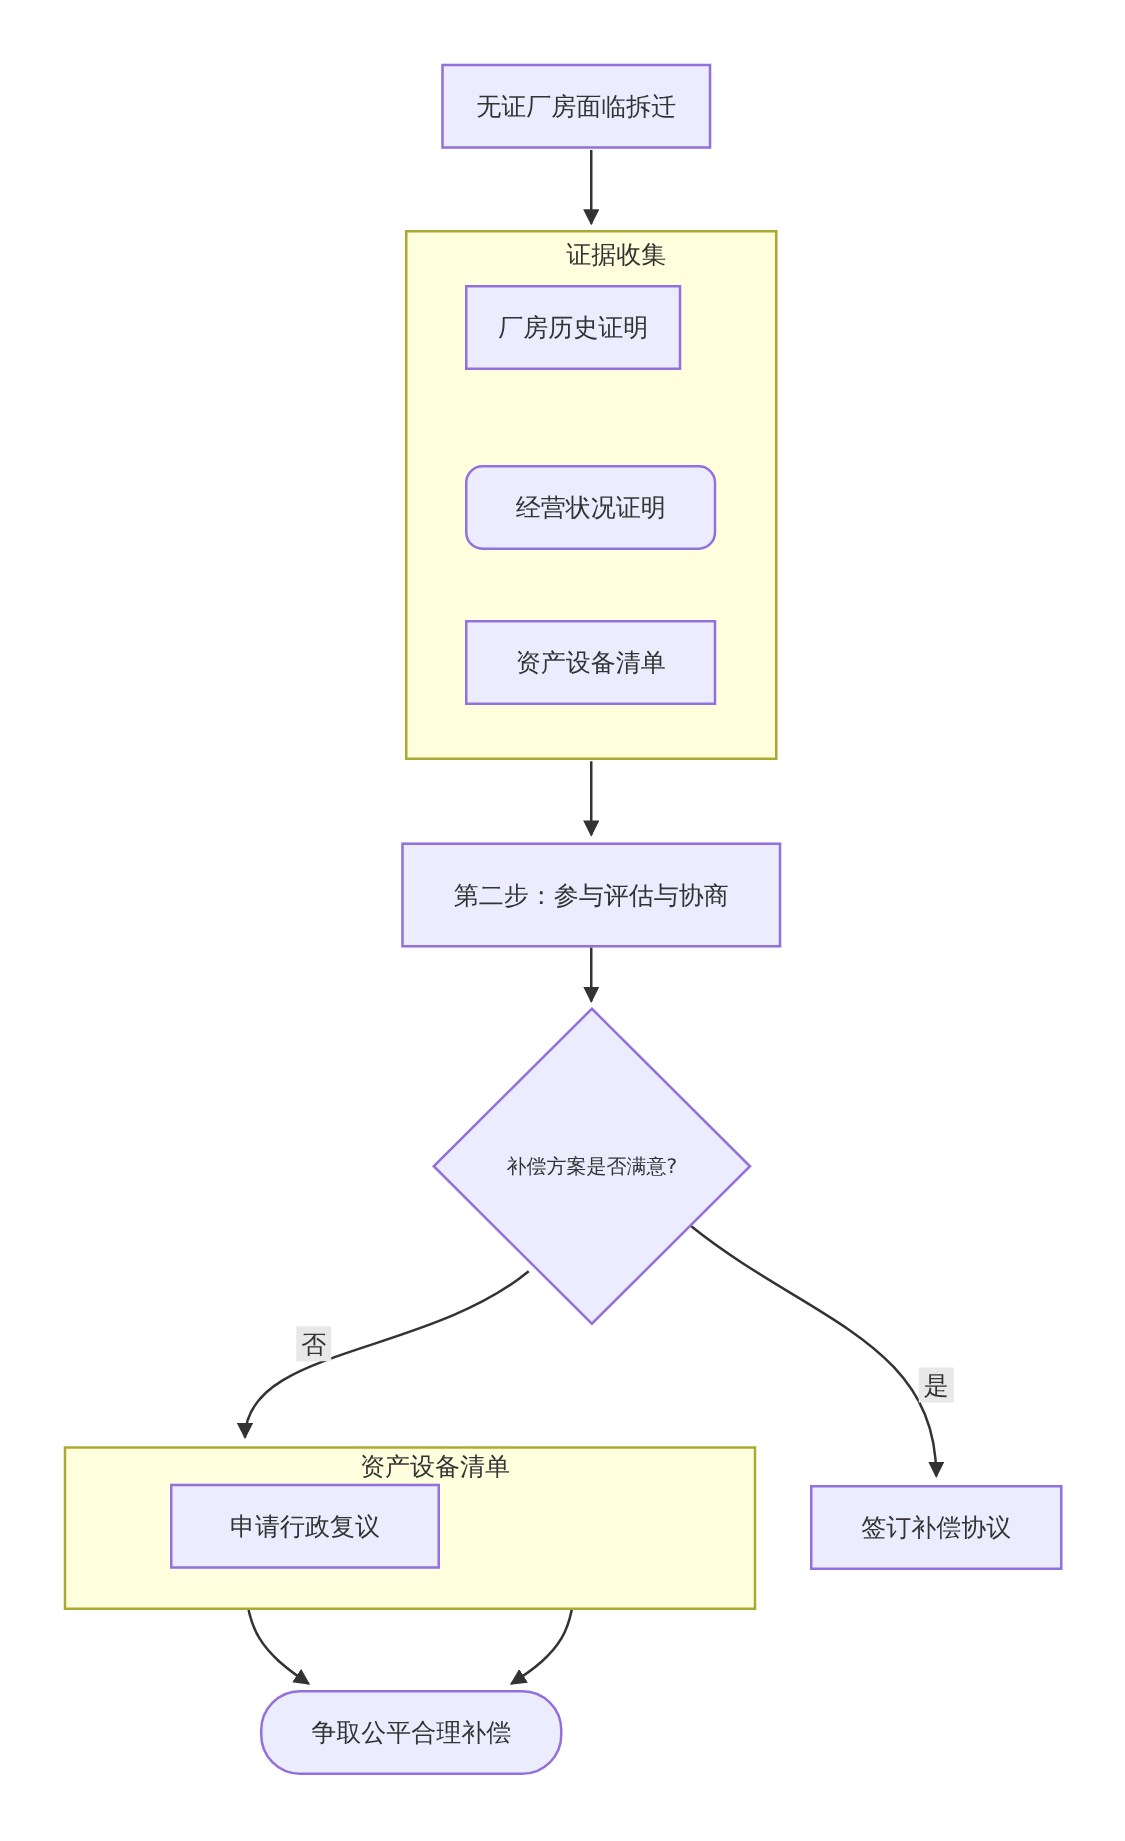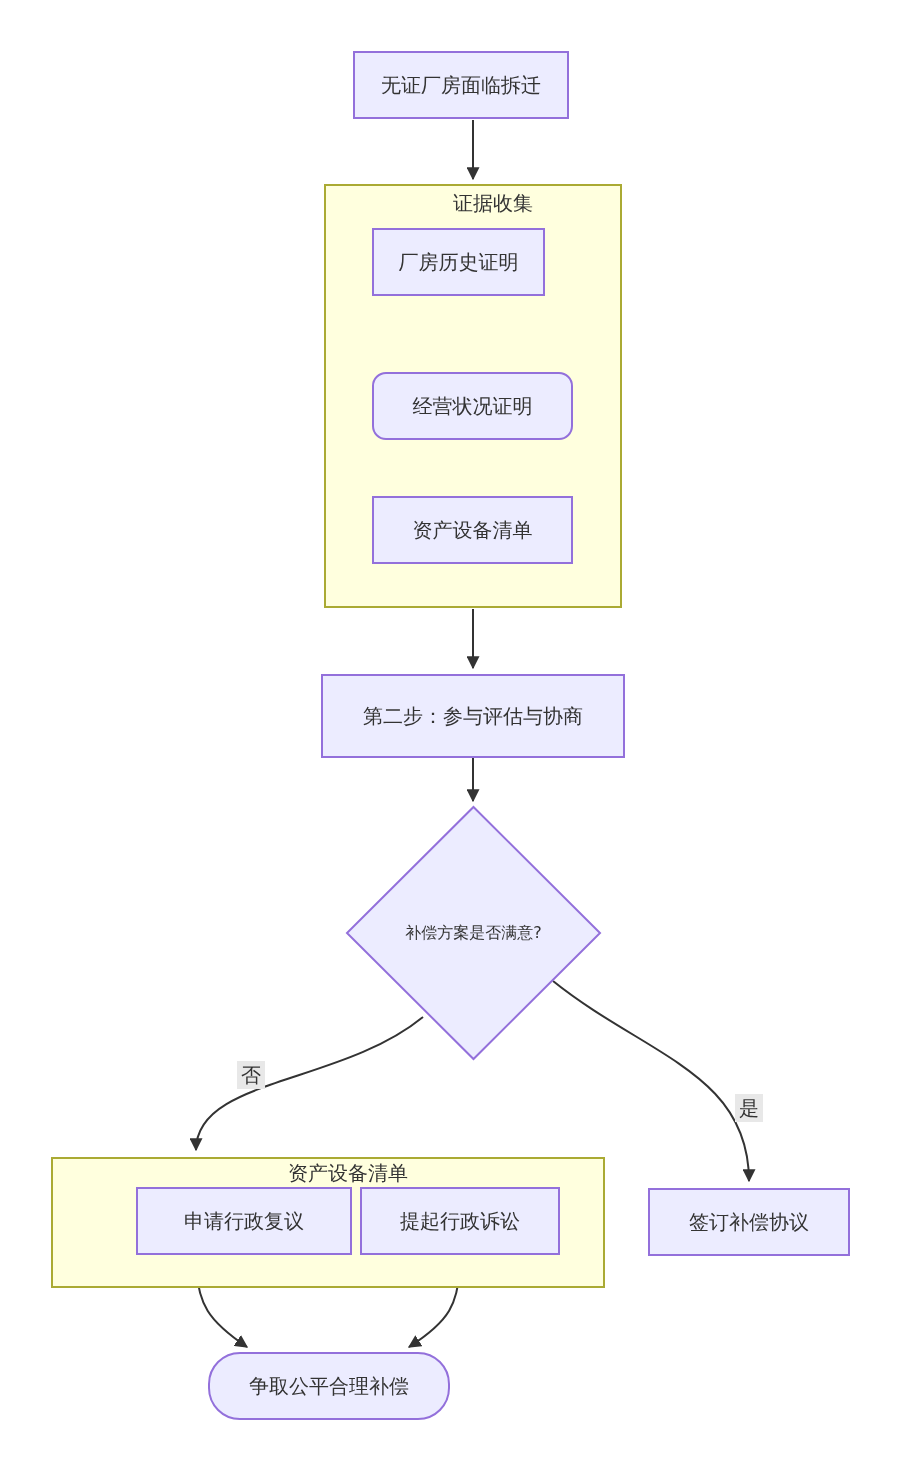--- a/index.html
+++ b/index.html
@@ -78,21 +78,20 @@
   <div class="node" style="left:372px; top:372px; width:201px; height:68px;border-radius:14px;">经营状况证明</div>
 
   <div class="node" style="left:372px; top:496px; width:201px; height:68px;">资产设备清单</div>
 
   <div class="node" style="left:321px; top:674px; width:304px; height:84px;">第二步：参与评估与协商</div>
 
   <div class="diamond-label" style="left:347px; top:807px; width:253px; height:252px;">补偿方案是否满意?</div>
 
   <div class="node" style="left:96px; top:1187px; width:216px; height:68px;margin-left:40px;">申请行政复议</div>
 
-  <div class="node" style="left:360px; top:1187px; width:200px; height:68px;">提起行政诉讼</div>
 
   <div class="node" style="left:648px; top:1188px; width:202px; height:68px;">签订补偿协议</div>
 
   <div class="node" style="left:208px; top:1352px; width:242px; height:68px;border-radius:32px;">争取公平合理补偿</div>
 
   <div class="edge-label" style="left:251px; top:1075px;">否</div>
 
   <div class="edge-label" style="left:749px; top:1108px;">是</div>
 
 </div>

